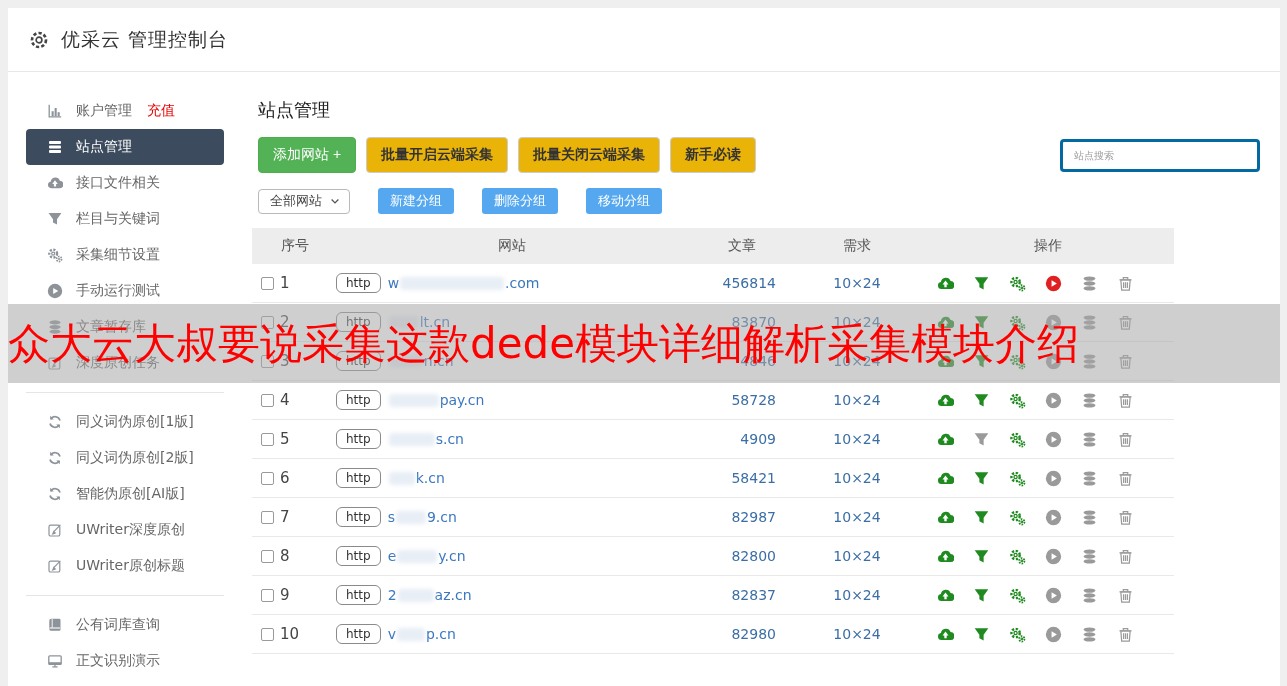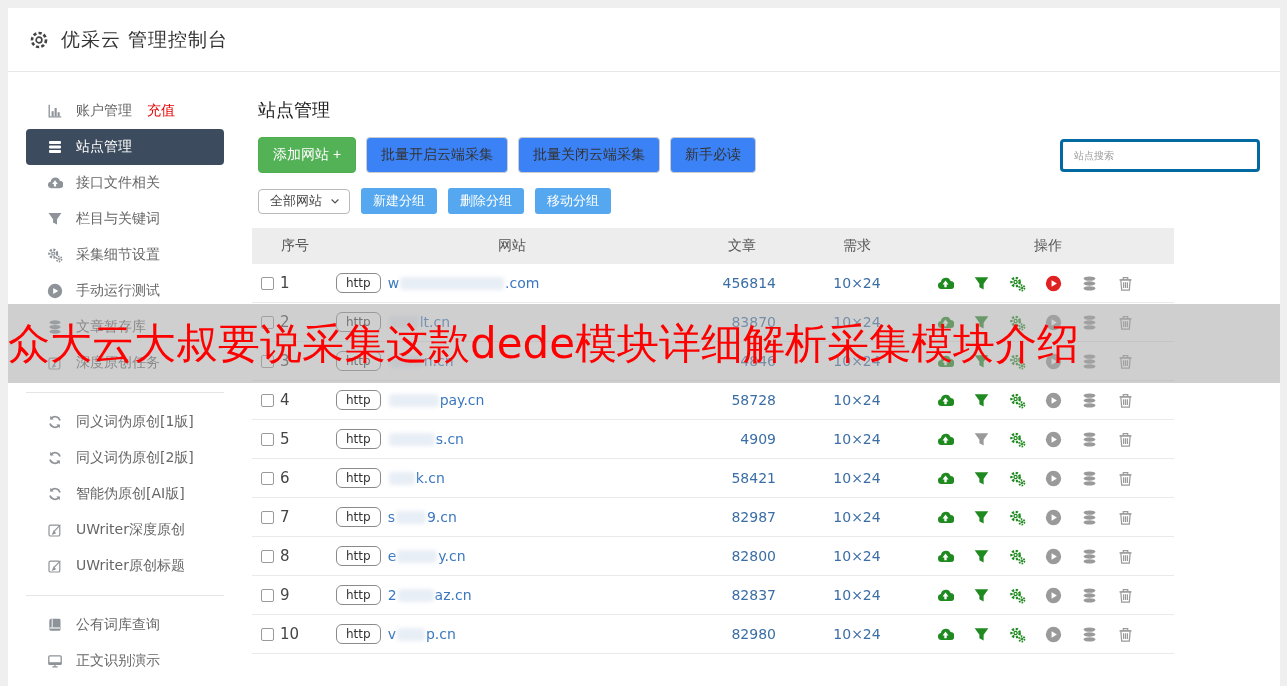--- a/index.html
+++ b/index.html
@@ -25,25 +25,25 @@
   .snav-item.active { background:#3c4b5d; color:#fff; }
   .snav-item.active .sic { color:#fff; }
   .snav-badge { color:#e60000; margin-left:2px; }
   .snav-divider { border-top:1px solid #e5e5e5; margin:11px 24px 11px 18px; }
 
   
   .page-title { font-size:18px; color:#222; margin:26px 0 15px 6px; font-weight:500; }
   .tb-row1 { display:flex; align-items:center; gap:10px; margin-left:6px; }
   .btn { font-size:14px; border-radius:4px; padding:8px 14px; cursor:pointer; border:1px solid transparent; white-space:nowrap; }
   .btn-green { background:#53b156; color:#fff; border-color:#4cae4c; }
-  .btn-white { background:#3b82f6; color:#333; border-color:#ccc; }
+  .btn-white { background:#eab308; color:#333; border-color:#ccc;font-weight:bold; }
   .spacer { flex:1; }
   .search-input { width:200px; height:33px; border:3px solid #0369a1; border-radius:4px; padding:0 11px; font-size:10px; color:#333; outline:none; }
   .search-input::placeholder { color:#9b9b9b; }
-  .tb-row2 { display:flex; align-items:center; gap:11px; margin:15px 0 0 6px; }
+  .tb-row2 { display:flex; align-items:center; gap:28px; margin:15px 0 0 6px; }
   .group-select { border:1px solid #b9b9b9; border-radius:4px; height:25px; width:92px; display:flex; align-items:center; justify-content:space-between; padding:0 8px 0 11px; font-size:13px; color:#444; cursor:pointer; }
   .group-select svg { width:12px; height:12px; color:#555; }
   .btn-blue { background:#55a8ef; color:#fff; font-size:13px; padding:4px 12px; border-radius:3px; border:none; cursor:pointer; }
 
   
   .table { margin-top:14px; width:922px; }
   .thead, .trow { display:grid; grid-template-columns:80px 360px 100px 130px 1fr; align-items:center; }
   .thead { background:#ededed; height:36px; color:#555; font-size:14px; }
   .thead .h-num { padding-left:9px;margin-left:20px; }
   .thead .h-site, .thead .h-art, .thead .h-dem, .thead .h-ops { text-align:center; }

